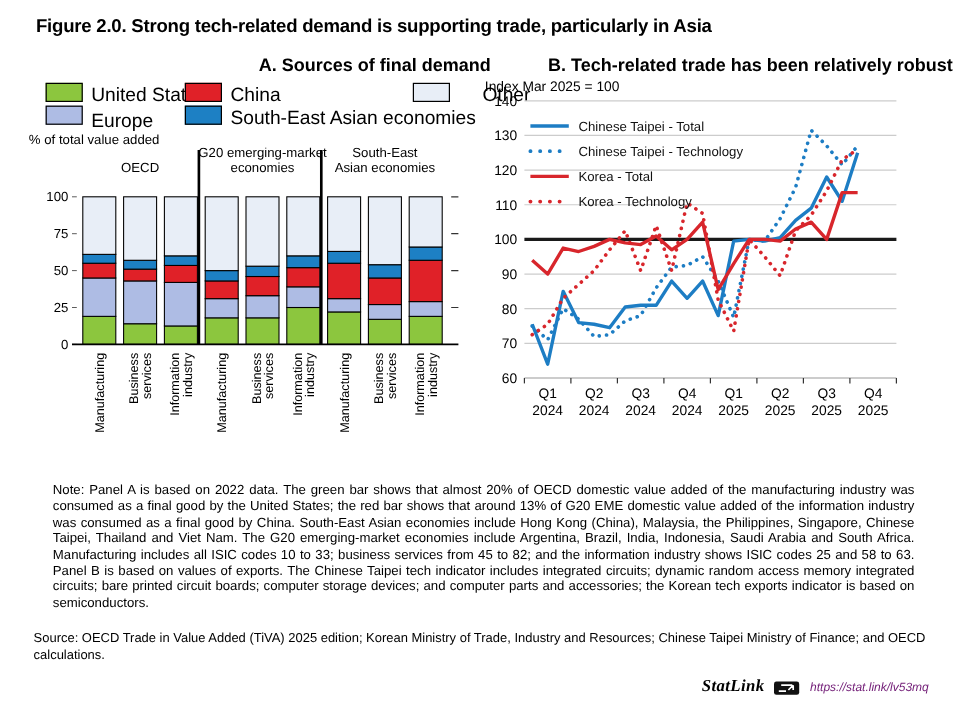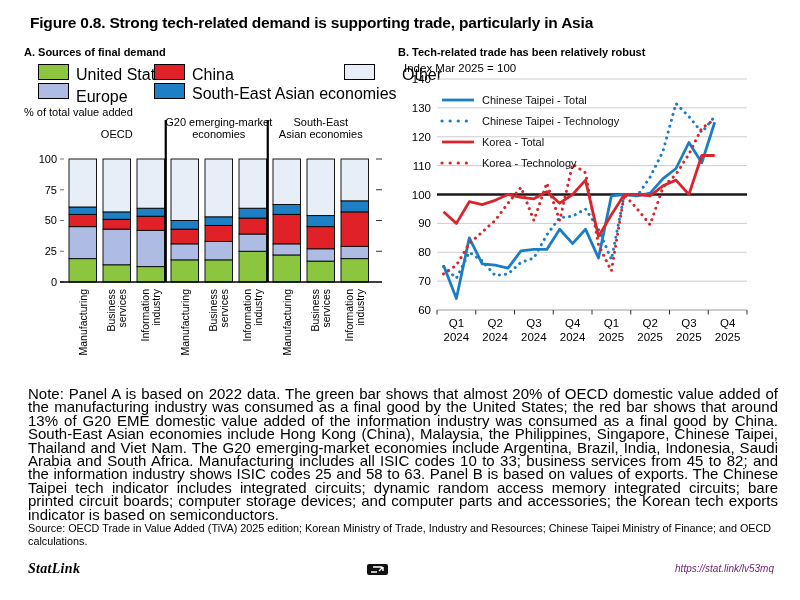--- a/index.html
+++ b/index.html
@@ -3,41 +3,41 @@
 <meta charset="utf-8">
 <style>
   html,body{margin:0;padding:0;}
   body{width:800px;height:600px;position:relative;background:#fff;overflow:hidden;
        font-family:"Liberation Sans", sans-serif;color:#000;}
   .fig-title{position:absolute;left:30px;top:14px;font-size:15.5px;font-weight:bold;
              letter-spacing:-0.2px;}
   .panel{position:absolute;top:46px;}
   #panelA{left:24px;width:385px;}
   #panelB{left:398px;width:396px;}
-  .panel-title{text-align:left;font-weight:bold;font-size:11px;margin-bottom:4px;}
+  .panel-title{text-align:right;font-weight:bold;font-size:15px;margin-bottom:4px;}
   .legendA{position:relative;height:42px;font-size:16px;}
   .legendA .sw{position:absolute;width:31px;height:16px;border:1px solid #000;box-sizing:border-box;}
   .legendA .lb{position:absolute;white-space:nowrap;}
   .ylab{font-size:11px;margin:2px 0 0 0;}
   .idxlab{font-size:11.5px;margin:2px 0 0 6px;}
   svg{display:block;}
   svg text{font-family:"Liberation Sans", sans-serif;}
   .notes{position:absolute;left:28px;top:387px;width:750px;}
-  .note-p{font-size:15px;line-height:13.4px;text-align:justify;margin:0;}
+  .note-p{font-size:11px;line-height:13.4px;text-align:justify;margin:16px;}
   .src-p{font-size:10.8px;line-height:13.4px;margin:1px 0 0 0;}
-  .statrow{display:flex;justify-content:space-between;align-items:center;gap:7px;margin-top:12px;
+  .statrow{display:flex;justify-content:flex-end;align-items:center;gap:7px;margin-top:12px;
            padding-right:4px;}
   .statlink-word{font-family:"Liberation Serif", serif;font-style:italic;font-weight:bold;
                  font-size:14px;letter-spacing:0.3px;}
   .staturl{font-size:10px;color:#701a75;text-decoration:none;font-style:italic;}
 </style>
 </head>
 <body>
 
-<div class="fig-title">Figure 0.8. Strong tech-related demand is supporting trade, particularly in Asia</div>
+<div class="fig-title">Figure 2.0. Strong tech-related demand is supporting trade, particularly in Asia</div>
 
 <div class="panel" id="panelA">
   <div class="panel-title">A. Sources of final demand</div>
   <div class="legendA">
     <div class="sw" style="left: 14px; top: 2px; background-color: rgb(140, 198, 62);"></div>
     <div class="lb" style="left:52px;top:4px;">United States</div>
     <div class="sw" style="left: 14px; top: 21px; background-color: rgb(174, 188, 228);"></div>
     <div class="lb" style="left:52px;top:26px;">Europe</div>
     <div class="sw" style="left: 130px; top: 2px; background-color: rgb(224, 33, 40);"></div>
     <div class="lb" style="left:168px;top:4px;text-align:center;">China</div>

